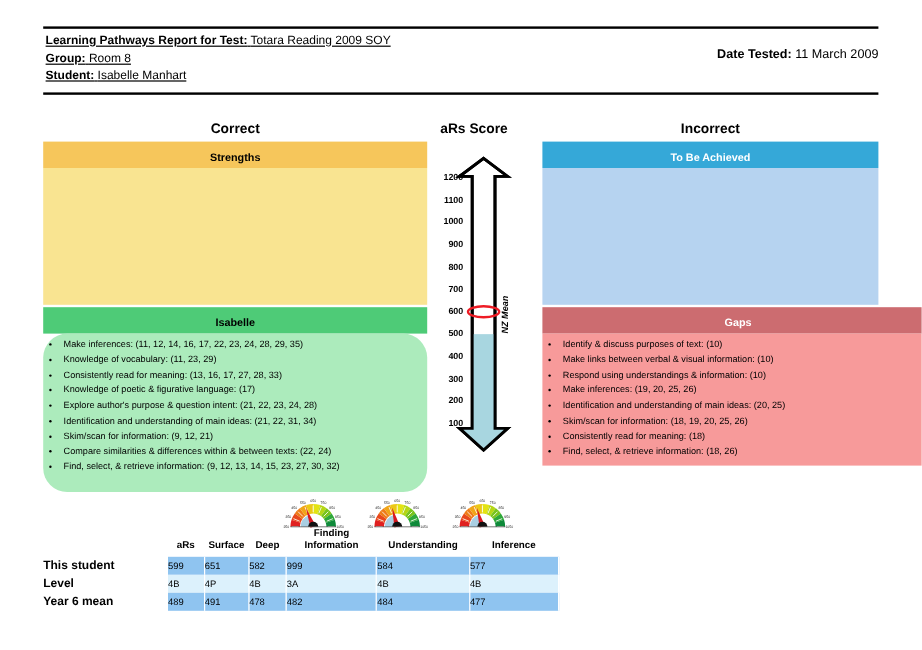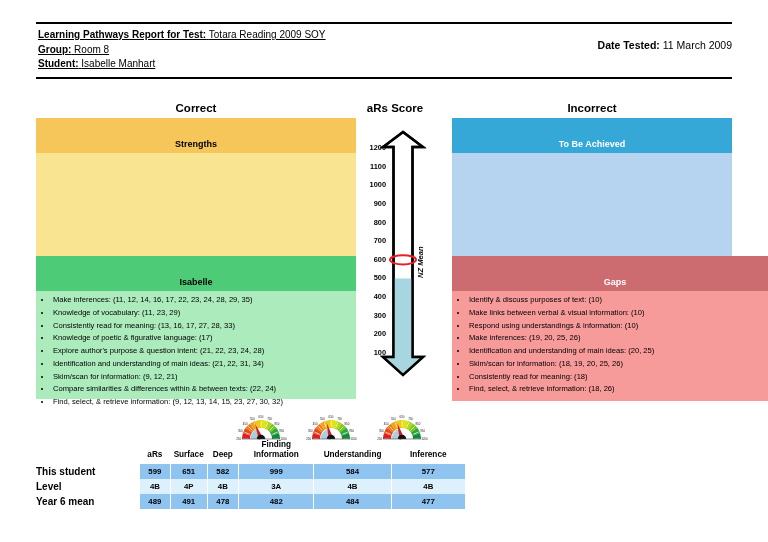--- a/index.html
+++ b/index.html
@@ -24,33 +24,33 @@
   
   .coltitle{position:absolute;font-size:11.5px;font-weight:bold;text-align:center;}
   #title-correct{left:36px;top:102px;width:320px;}
   #title-ars{left:340px;top:102px;width:110px;}
   #title-incorrect{left:452px;top:102px;width:280px;}
 
   
   .panel{position:absolute;}
   .panel-head{
     font-size:9px;font-weight:bold;text-align:center;
-    padding:21px 0 3px;line-height:11px;
+    padding:8px 0 3px;line-height:11px;
   }
   .panel-body{font-size:7.6px;line-height:11.6px;}
   .panel-body ul{margin:0;padding:3px 0 4px 16px;list-style:disc;}
   .panel-body li{margin:0 0 1.2px 0;padding-left:1px;}
 
   #panel-strengths{left:36px;top:118px;width:320px;}
   #panel-strengths .panel-head{background:#F6C65B;color:#000;}
   #panel-strengths .panel-body{background:#F9E491;height:114px;}
 
   #panel-achieved{left:36px;top:256px;width:320px;}
   #panel-achieved .panel-head{background:#4ECB77;color:#000;}
-  #panel-achieved .panel-body{background:#ACEBBC;height:108px;}
+  #panel-achieved .panel-body{background:#ACEBBC;height:132px;border-radius:20px;}
 
   #panel-tobeachieved{left:452px;top:118px;width:280px;}
   #panel-tobeachieved .panel-head{background:#35A8D8;color:#fff;}
   #panel-tobeachieved .panel-body{background:#B6D3F0;height:114px;}
 
   #panel-gaps{left:452px;top:256px;width:326px;}
   #panel-gaps .panel-head{background:#CC6C70;color:#fff;}
   #panel-gaps .panel-body{background:#F79A9A;height:110px;}
 
   
@@ -75,22 +75,22 @@
   #score-table th{
     font-size:8.2px;font-weight:bold;text-align:center;vertical-align:bottom;
     padding-bottom:5px;line-height:9.5px;
   }
   #score-table th.rowlbl{width:110px;}
   #score-table td.rowlbl{
     font-size:10px;font-weight:bold;text-align:left;
     padding:2px 0;white-space:nowrap;
   }
   #score-table td.cell{
-    font-size:7.8px;text-align:center;padding:2.2px 0;
-    border-left:1px solid #ffffff;border-right:1px solid #ffffff;font-weight:bold;
+    font-size:7.8px;text-align:left;padding:2.2px 0;
+    border-left:1px solid #ffffff;border-right:1px solid #ffffff;
   }
   tr.rowA td.cell{background:#8FC4F0;}
   tr.rowB td.cell{background:#DCF1FC;}
   tr.rowC td.cell{background:#8FC4F0;}
   .col-ars{width:33px;}
   .col-surface{width:38px;}
   .col-deep{width:33px;}
   .col-finding{width:80px;}
   .col-understanding{width:80px;}
   .col-inference{width:80px;}

